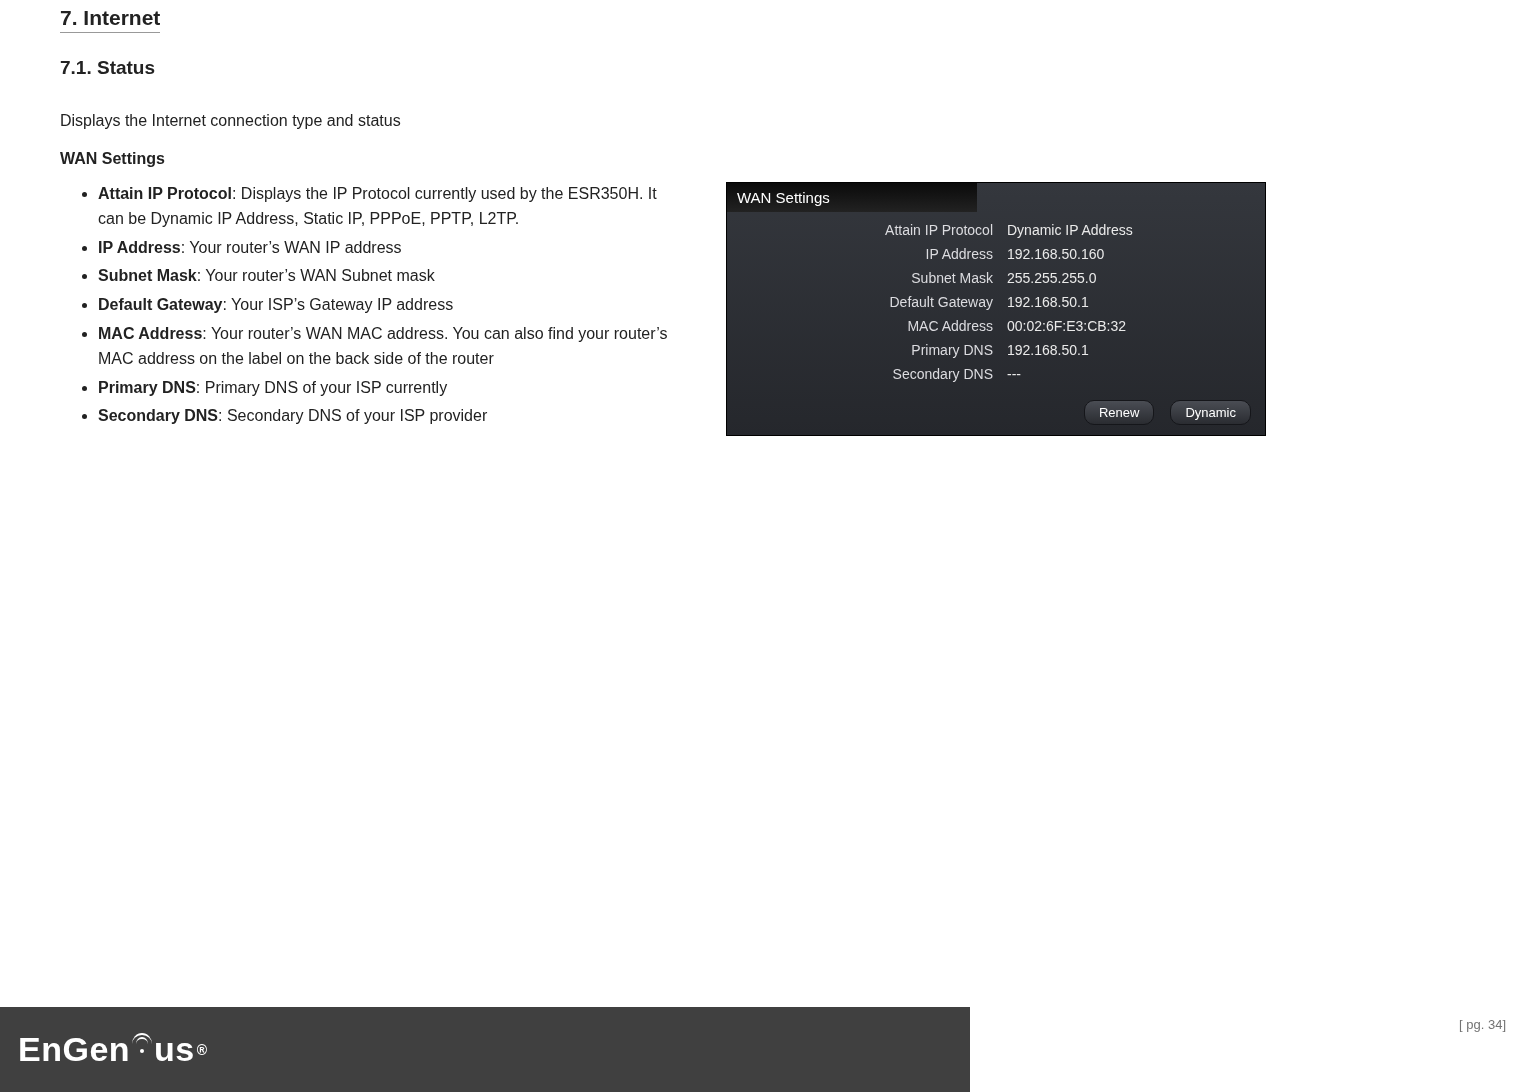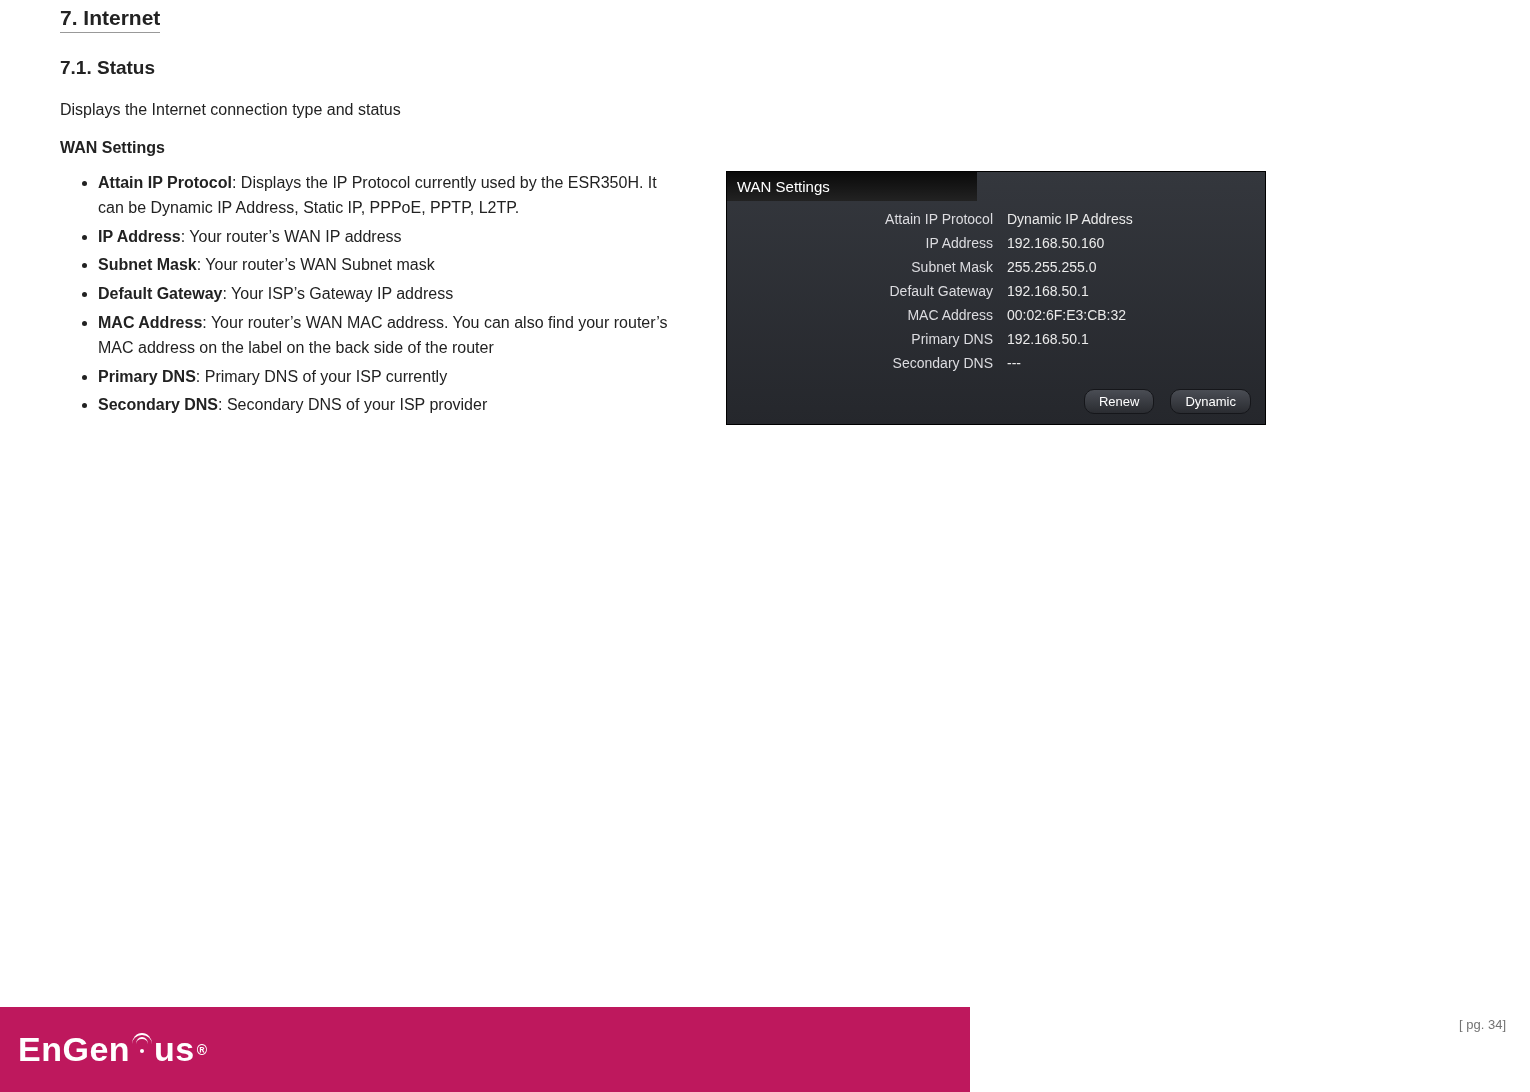--- a/index.html
+++ b/index.html
@@ -20,21 +20,21 @@
     font-weight: 700;
     margin-top: 6px;
     margin-bottom: 24px;
     border-bottom: 1px solid #999;
     display: inline-block;
     padding-bottom: 2px;
   }
   h2.subsection {
     font-size: 19px;
     font-weight: 700;
-    margin-bottom: 22px;
+    margin-bottom: 33px;
   }
   p.intro {
     font-size: 16px;
     margin-bottom: 20px;
   }
   h3.block-title {
     font-size: 16px;
     font-weight: 700;
     margin-bottom: 14px;
   }
@@ -105,21 +105,21 @@
     cursor: pointer;
   }
 
   
   .footer-bar {
     position: absolute;
     left: 0;
     bottom: 0;
     width: 970px;
     height: 85px;
-    background: #be185d;
+    background: #404040;
     display: flex;
     align-items: center;
     padding-left: 18px;
   }
   .logo {
     color: #fff;
     font-weight: 700;
     font-size: 34px;
     letter-spacing: 0.5px;
     display: flex;

